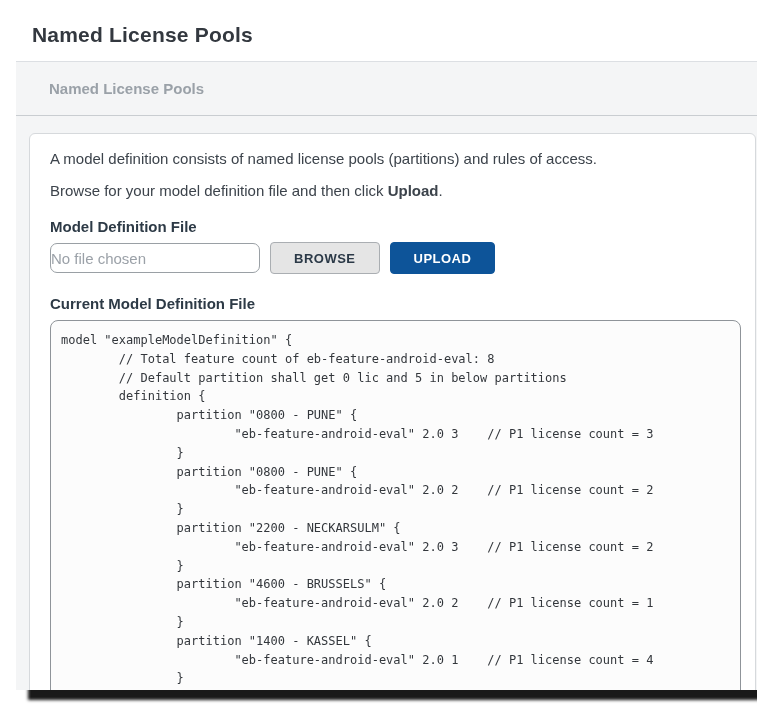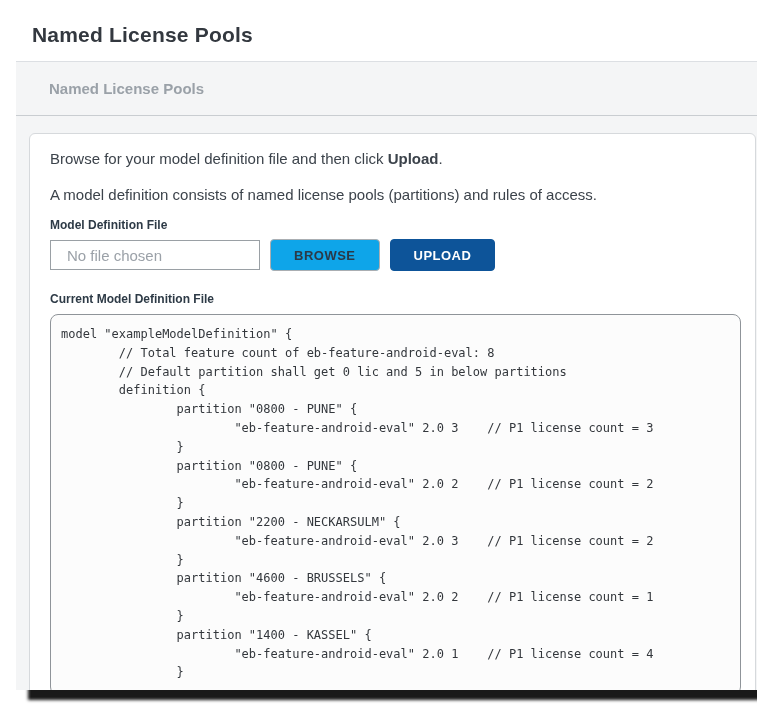--- a/index.html
+++ b/index.html
@@ -70,36 +70,36 @@
     background: #ffffff;
     border: 1px solid #d6d9dc;
     border-radius: 6px 6px 0 0;
     padding: 16px 18px 0 20px;
   }
   .intro { font-size: 15px; color: #3c434b; }
   .intro-1 { margin-bottom: 15px; }
   .intro-2 { margin-bottom: 19px; }
   .intro b { font-weight: bold; }
   .field-label {
-    font-size: 12px;
+    font-size: 15px;
     font-weight: bold;
     color: #2d3a46;
     margin-bottom: 7px;
   }
   .controls-row {
     display: flex;
     align-items: center;
     gap: 10px;
     margin-bottom: 21px;
   }
   .file-input {
     width: 210px; height: 30px;
     border: 1px solid #9aa0a5;
-    border-radius: 0;
-    padding: 0 16px;
+    border-radius: 7px;
+    padding: 0 0;
     font-size: 15px;
     font-family: "Liberation Sans", sans-serif;
     color: #a21caf;
     background: #ffffff;
     outline: none;
   }
   .file-input::placeholder { color: #9ba1a8; opacity: 1; }
   .btn {
     height: 32px;
     display: inline-flex;
@@ -107,21 +107,21 @@
     justify-content: center;
     padding: 0 23px;
     font-size: 13px;
     font-weight: bold;
     font-family: "Liberation Sans", sans-serif;
     letter-spacing: 0.5px;
     border-radius: 4px;
     cursor: pointer;
   }
   .btn-browse {
-    background: #0ea5e9;
+    background: #e5e5e5;
     border: 1px solid #aaaeb2;
     color: #2b3947;
   }
   .btn-upload {
     background: #0d5499;
     border: 1px solid #0d5499;
     color: #ffffff;
   }
   .code-box {
     margin-top: 8px;
@@ -153,23 +153,23 @@
     <div class="tabs-row">
       <div class="tab inactive">
         <span>Named License Pools</span>
       </div>
     </div>
   </div>
 
   <div class="content-bg">
     <div class="panel">
 
+      <div class="intro intro-1">A model definition consists of named license pools (partitions) and rules of access.</div>
+
       <div class="intro intro-2"><span>Browse for your model definition file and then click </span><b>Upload</b><span>.</span></div>
-
-      <div class="intro intro-1">A model definition consists of named license pools (partitions) and rules of access.</div>
 
       <div class="field-label">Model Definition File</div>
 
       <div class="controls-row">
         <input class="file-input" type="text" placeholder="No file chosen" style="">
         <button class="btn btn-browse">BROWSE</button>
         <button class="btn btn-upload">UPLOAD</button>
       </div>
 
       <div class="field-label">Current Model Definition File</div>

